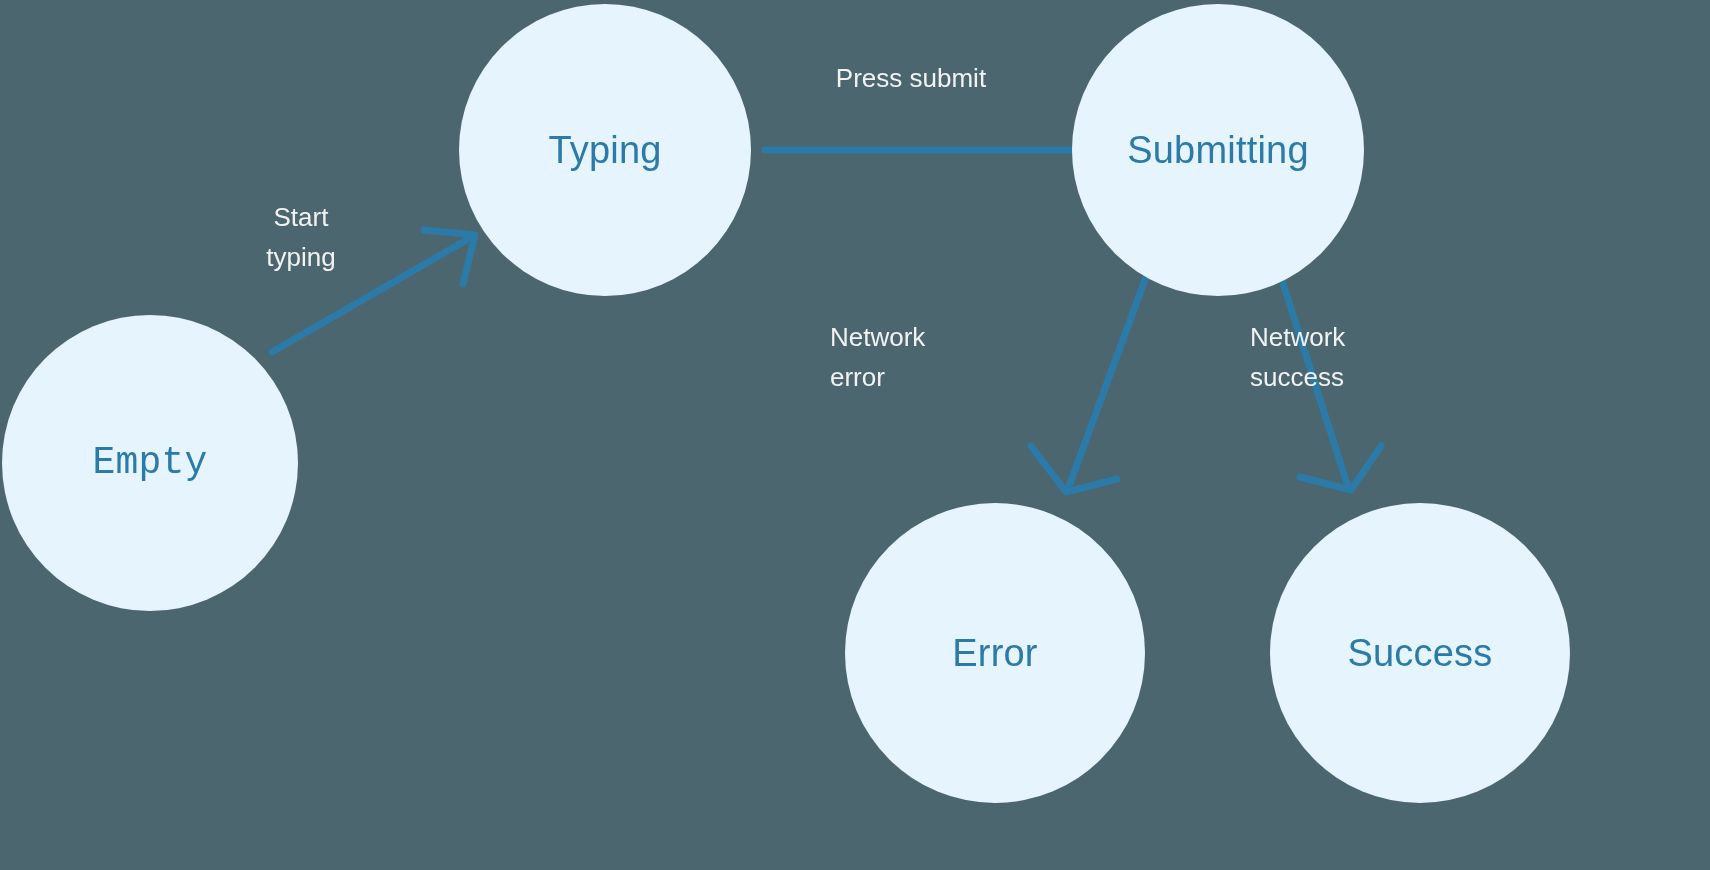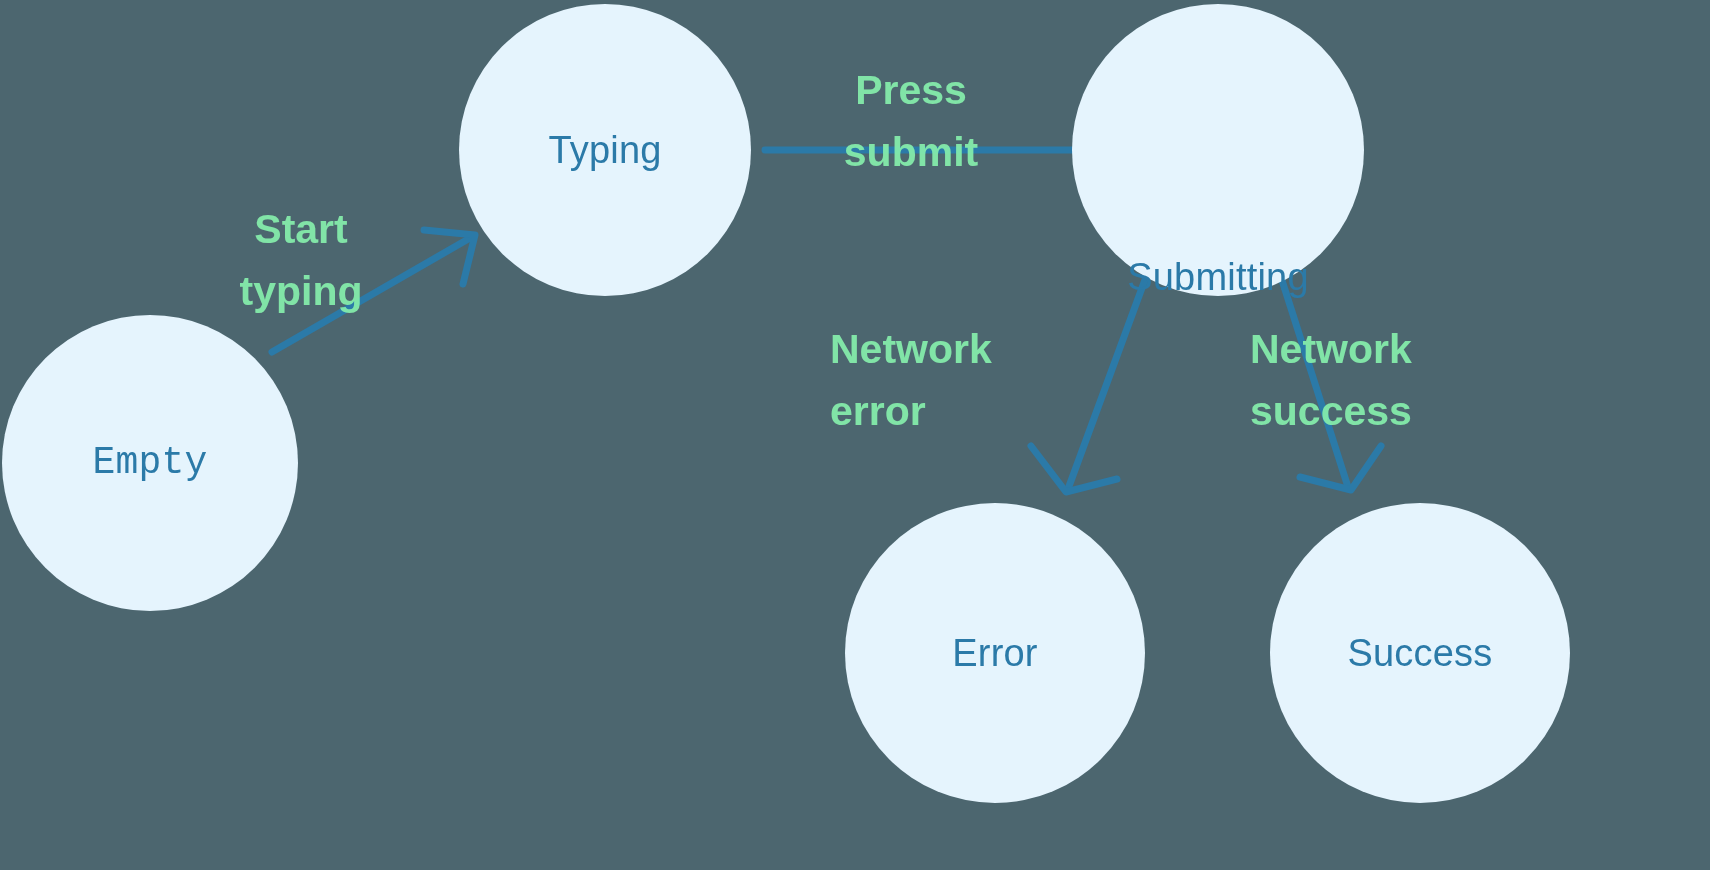--- a/index.html
+++ b/index.html
@@ -40,24 +40,24 @@
   .node-label {
     color: #2b7aa8;
     font-size: 38px;
     font-weight: 400;
     letter-spacing: 0.2px;
     white-space: nowrap;
     line-height: 1;
   }
   .edge-label {
     position: absolute;
-    color: #86efac;
+    color: #ffffff;
     opacity: 0.92;
-    font-size: 41px;
-    font-weight: 700;
+    font-size: 26px;
+    font-weight: 400;
     line-height: 1.52;
     white-space: pre-line;
     pointer-events: none;
   }
   .edge-label.align-right { }
   .edge-label.align-center{ text-align: center; }
 </style>
 </head>
 <body>
 
@@ -90,21 +90,21 @@
   </svg>
 
   <div class="node" style="left:2px; top:315px; width:296px; height:296px;font-family:Liberation Mono, monospace;">
     <span class="node-label">Empty</span>
   </div>
 
   <div class="node" style="left:459px; top:4px; width:292px; height:292px;">
     <span class="node-label">Typing</span>
   </div>
 
-  <div class="node" style="left:1072px; top:4px; width:292px; height:292px;align-items:flex-end;">
+  <div class="node" style="left:1072px; top:4px; width:292px; height:292px;">
     <span class="node-label">Submitting</span>
   </div>
 
   <div class="node" style="left:845px; top:503px; width:300px; height:300px;">
     <span class="node-label">Error</span>
   </div>
 
   <div class="node" style="left:1270px; top:503px; width:300px; height:300px;">
     <span class="node-label">Success</span>
   </div>

